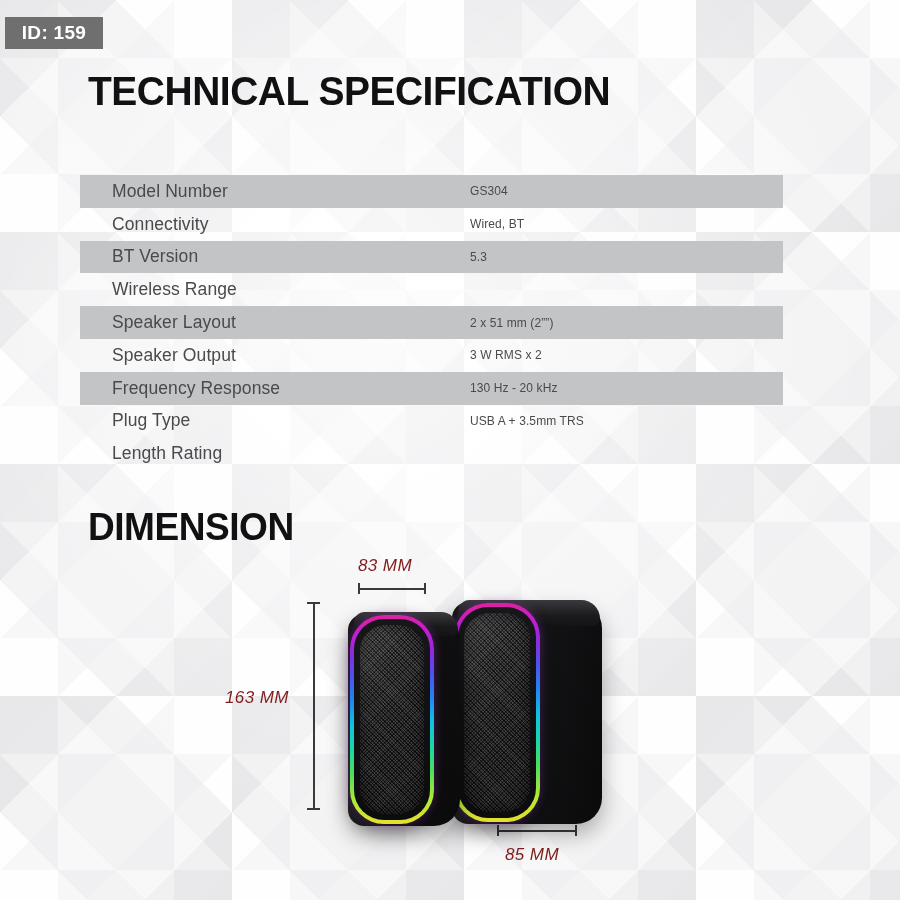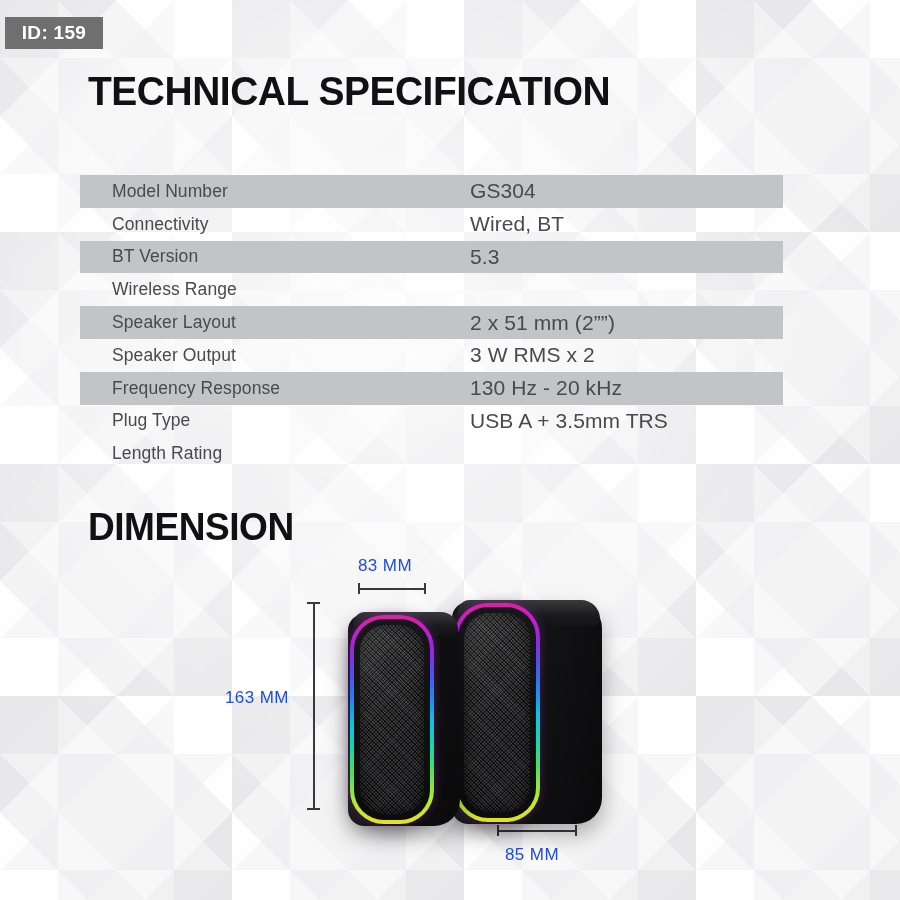--- a/index.html
+++ b/index.html
@@ -111,42 +111,43 @@
     width: 390px;
     padding-left: 32px;
     box-sizing: border-box;
     font-size: 17.5px;
     color: #4a4a4c;
     letter-spacing: .1px;
     white-space: nowrap;
   }
   .spec-value {
     flex: 1;
-    font-size: 21px;
+    font-size: 12px;
     color: #4a4a4c;
     letter-spacing: .1px;
     white-space: nowrap;
   }
 
   
   #dimension-area {
     position: absolute;
     left: 0;
     top: 0;
     width: 900px;
     height: 900px;
     z-index: 15;
     pointer-events: none;
   }
   .dim-label {
     position: absolute;
     font-size: 17px;
-    color: #1d4ed8;
+    color: #7f1d1d;
     letter-spacing: .4px;
     white-space: nowrap;
+    font-style: italic;
   }
   #label-83 { left: 358px; top: 556px; }
   #label-163 { left: 225px; top: 688px; }
   #label-85 { left: 505px; top: 845px; }
 
   
   .dim-line-h {
     position: absolute;
     height: 1.6px;
     background: #3a3a3c;

